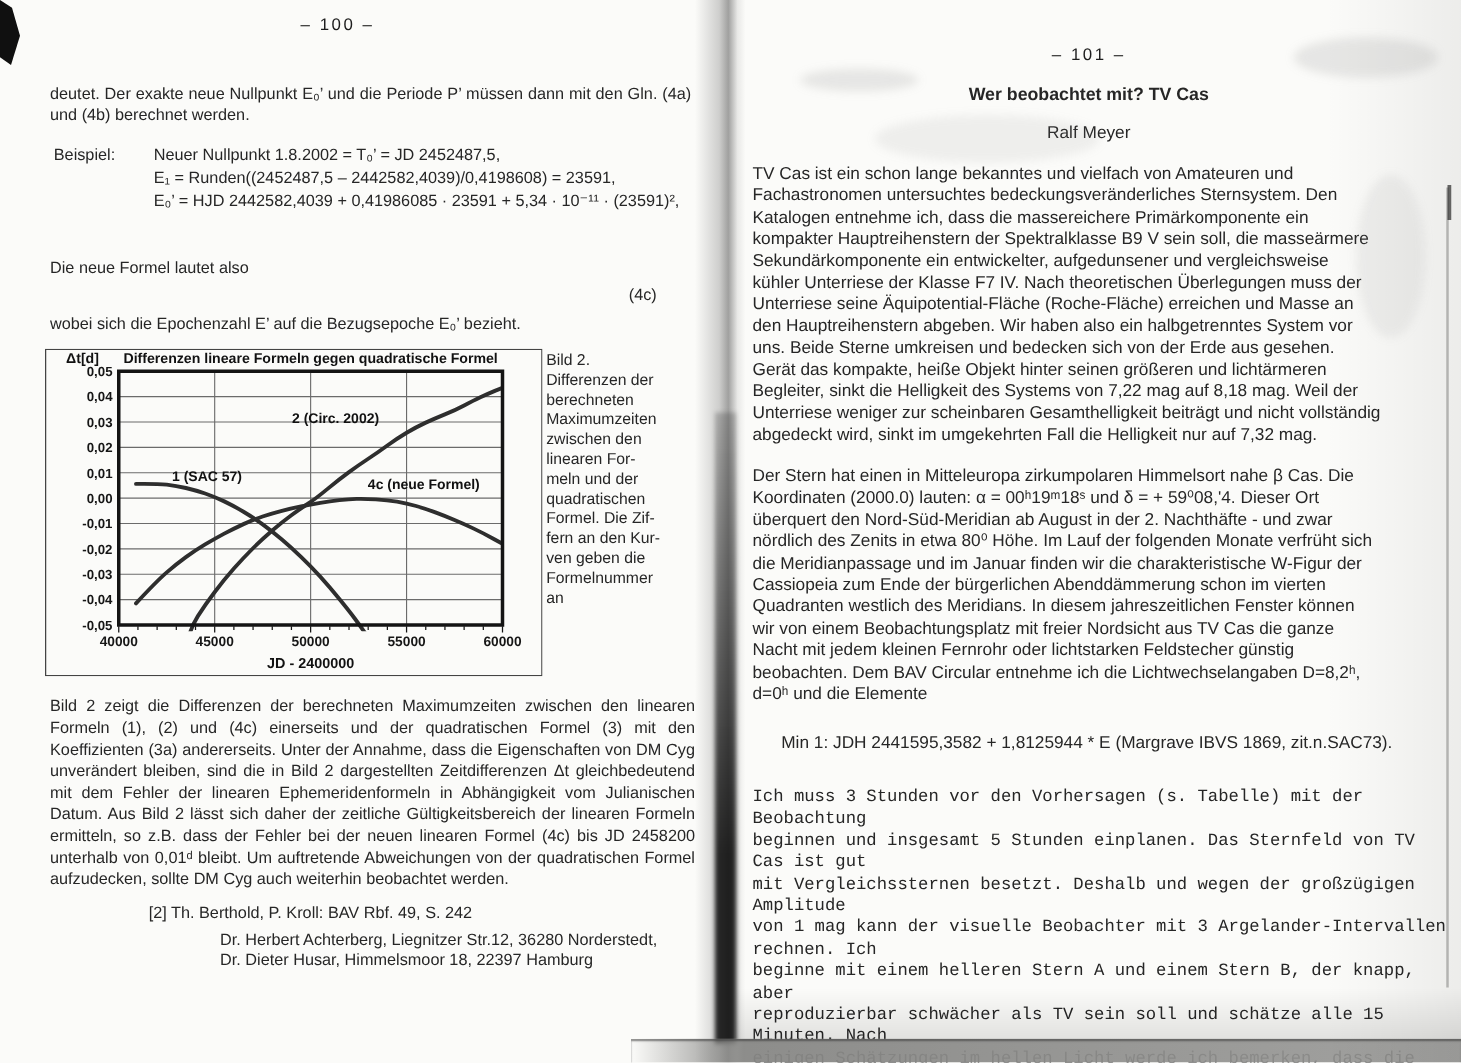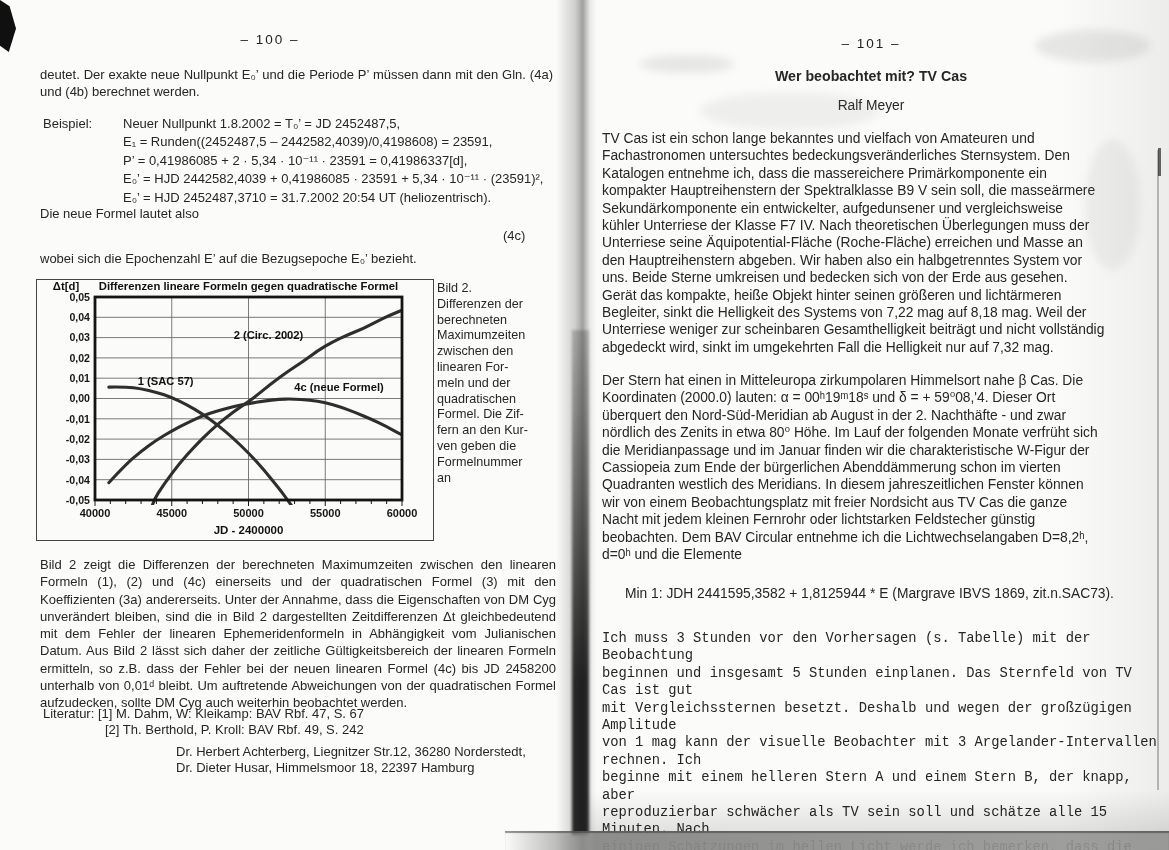--- a/index.html
+++ b/index.html
@@ -41,32 +41,30 @@
   .edge-line{left:1157px;top:150px;width:2px;height:640px;background:rgba(90,90,90,.40);}
   .edge-nub{left:1158px;top:148px;width:3px;height:28px;background:rgba(25,25,25,.65);}
   .smudge{border-radius:50%;filter:blur(4px);background:rgba(125,125,125,.16);}
 </style>
 </head>
 <body>
 
 <div style="position:absolute;inset:0;">
 
   <div class="page page-left">
-    <div class="abs pagenum" style="left:0;top:32px;width:540px;">–  100  –</div>
+    <div class="abs pagenum" style="left:0;top:12px;width:540px;">–  100  –</div>
 
     <div class="abs lp-body just" style="left:40px;top:66px;width:513px;">deutet. Der exakte neue Nullpunkt E₀’ und die Periode P’ müssen dann mit den Gln. (4a) und (4b) berechnet werden.</div>
 
     <div class="abs bsp" style="left:43px;top:115px;width:520px;">
       <div style="line-height:18.4px;">Beispiel:</div>
       <div class="bsp-lines">
         <div>Neuer Nullpunkt 1.8.2002 = T₀’ = JD 2452487,5,</div>
         <div>E₁ = Runden((2452487,5 – 2442582,4039)/0,4198608) = 23591,</div>
-        <div>P’ = 0,41986085 + 2 · 5,34 · 10⁻¹¹ · 23591 = 0,41986337[d],</div>
         <div>E₀’ = HJD 2442582,4039 + 0,41986085 · 23591 + 5,34 · 10⁻¹¹ · (23591)²,</div>
-        <div>E₀’ = HJD 2452487,3710 = 31.7.2002  20:54 UT (heliozentrisch).</div>
       </div>
     </div>
 
     <div class="abs lp-body" style="left:40px;top:205px;">Die neue Formel lautet also</div>
     <div class="abs lp-body" style="left:455px;top:227px;margin-left:48px;">(4c)</div>
     <div class="abs lp-body" style="left:40px;top:250px;width:513px;">wobei sich die Epochenzahl E’ auf die Bezugsepoche E₀’ bezieht.</div>
 
     <div class="abs" style="left:36px;top:279px;width:398px;height:262px;">
       <svg id="bild2-svg" width="398" height="262">
           <defs>
@@ -145,22 +143,21 @@
 meln und der
 quadratischen
 Formel. Die Zif-
 fern an den Kur-
 ven geben die
 Formelnummer
 an</div>
 
     <div class="abs lp-body just" style="left:40px;top:556px;width:516px;">Bild 2 zeigt die Differenzen der berechneten Maximumzeiten zwischen den linearen Formeln (1), (2) und (4c) einerseits und der quadratischen Formel (3) mit den Koeffizienten (3a) andererseits. Unter der Annahme, dass die Eigenschaften von DM Cyg unverändert bleiben, sind die in Bild 2 dargestellten Zeitdifferenzen Δt gleichbedeutend mit dem Fehler der linearen Ephemeridenformeln in Abhängigkeit vom Julianischen Datum. Aus Bild 2 lässt sich daher der zeitliche Gültigkeitsbereich der linearen Formeln ermitteln, so z.B. dass der Fehler bei der neuen linearen Formel (4c) bis JD 2458200 unterhalb von 0,01ᵈ bleibt. Um auftretende Abweichungen von der quadratischen Formel aufzudecken, sollte DM Cyg auch weiterhin beobachtet werden.</div>
 
-    <div class="abs lp-body" style="left:43px;top:705px;">Literatur: [1] M. Dahm, W: Kleikamp: BAV Rbf. 47, S. 67</div>
-    <div class="abs lp-body" style="left:105px;top:721px;">[2] Th. Berthold, P. Kroll: BAV Rbf. 49, S. 242</div>
+    <div class="abs lp-body" style="left:119px;top:721px;">[2] Th. Berthold, P. Kroll: BAV Rbf. 49, S. 242</div>
 
     <div class="abs lp-body" style="left:176px;top:744px;line-height:16.4px;">Dr. Herbert Achterberg, Liegnitzer Str.12, 36280 Norderstedt,</div>
     <div class="abs lp-body" style="left:176px;top:760px;line-height:16.4px;">Dr. Dieter Husar, Himmelsmoor 18, 22397 Hamburg</div>
   </div>
 
   <div class="page page-right">
     <div class="abs pagenum" style="left:0;top:36px;width:566px;">–  101  –</div>
     <div class="abs rp-author" style="left:0;top:98px;width:566px;">Ralf Meyer</div>
     <div class="abs rp-title" style="left:0;top:68px;width:566px;">Wer beobachtet mit? TV Cas</div>
 

